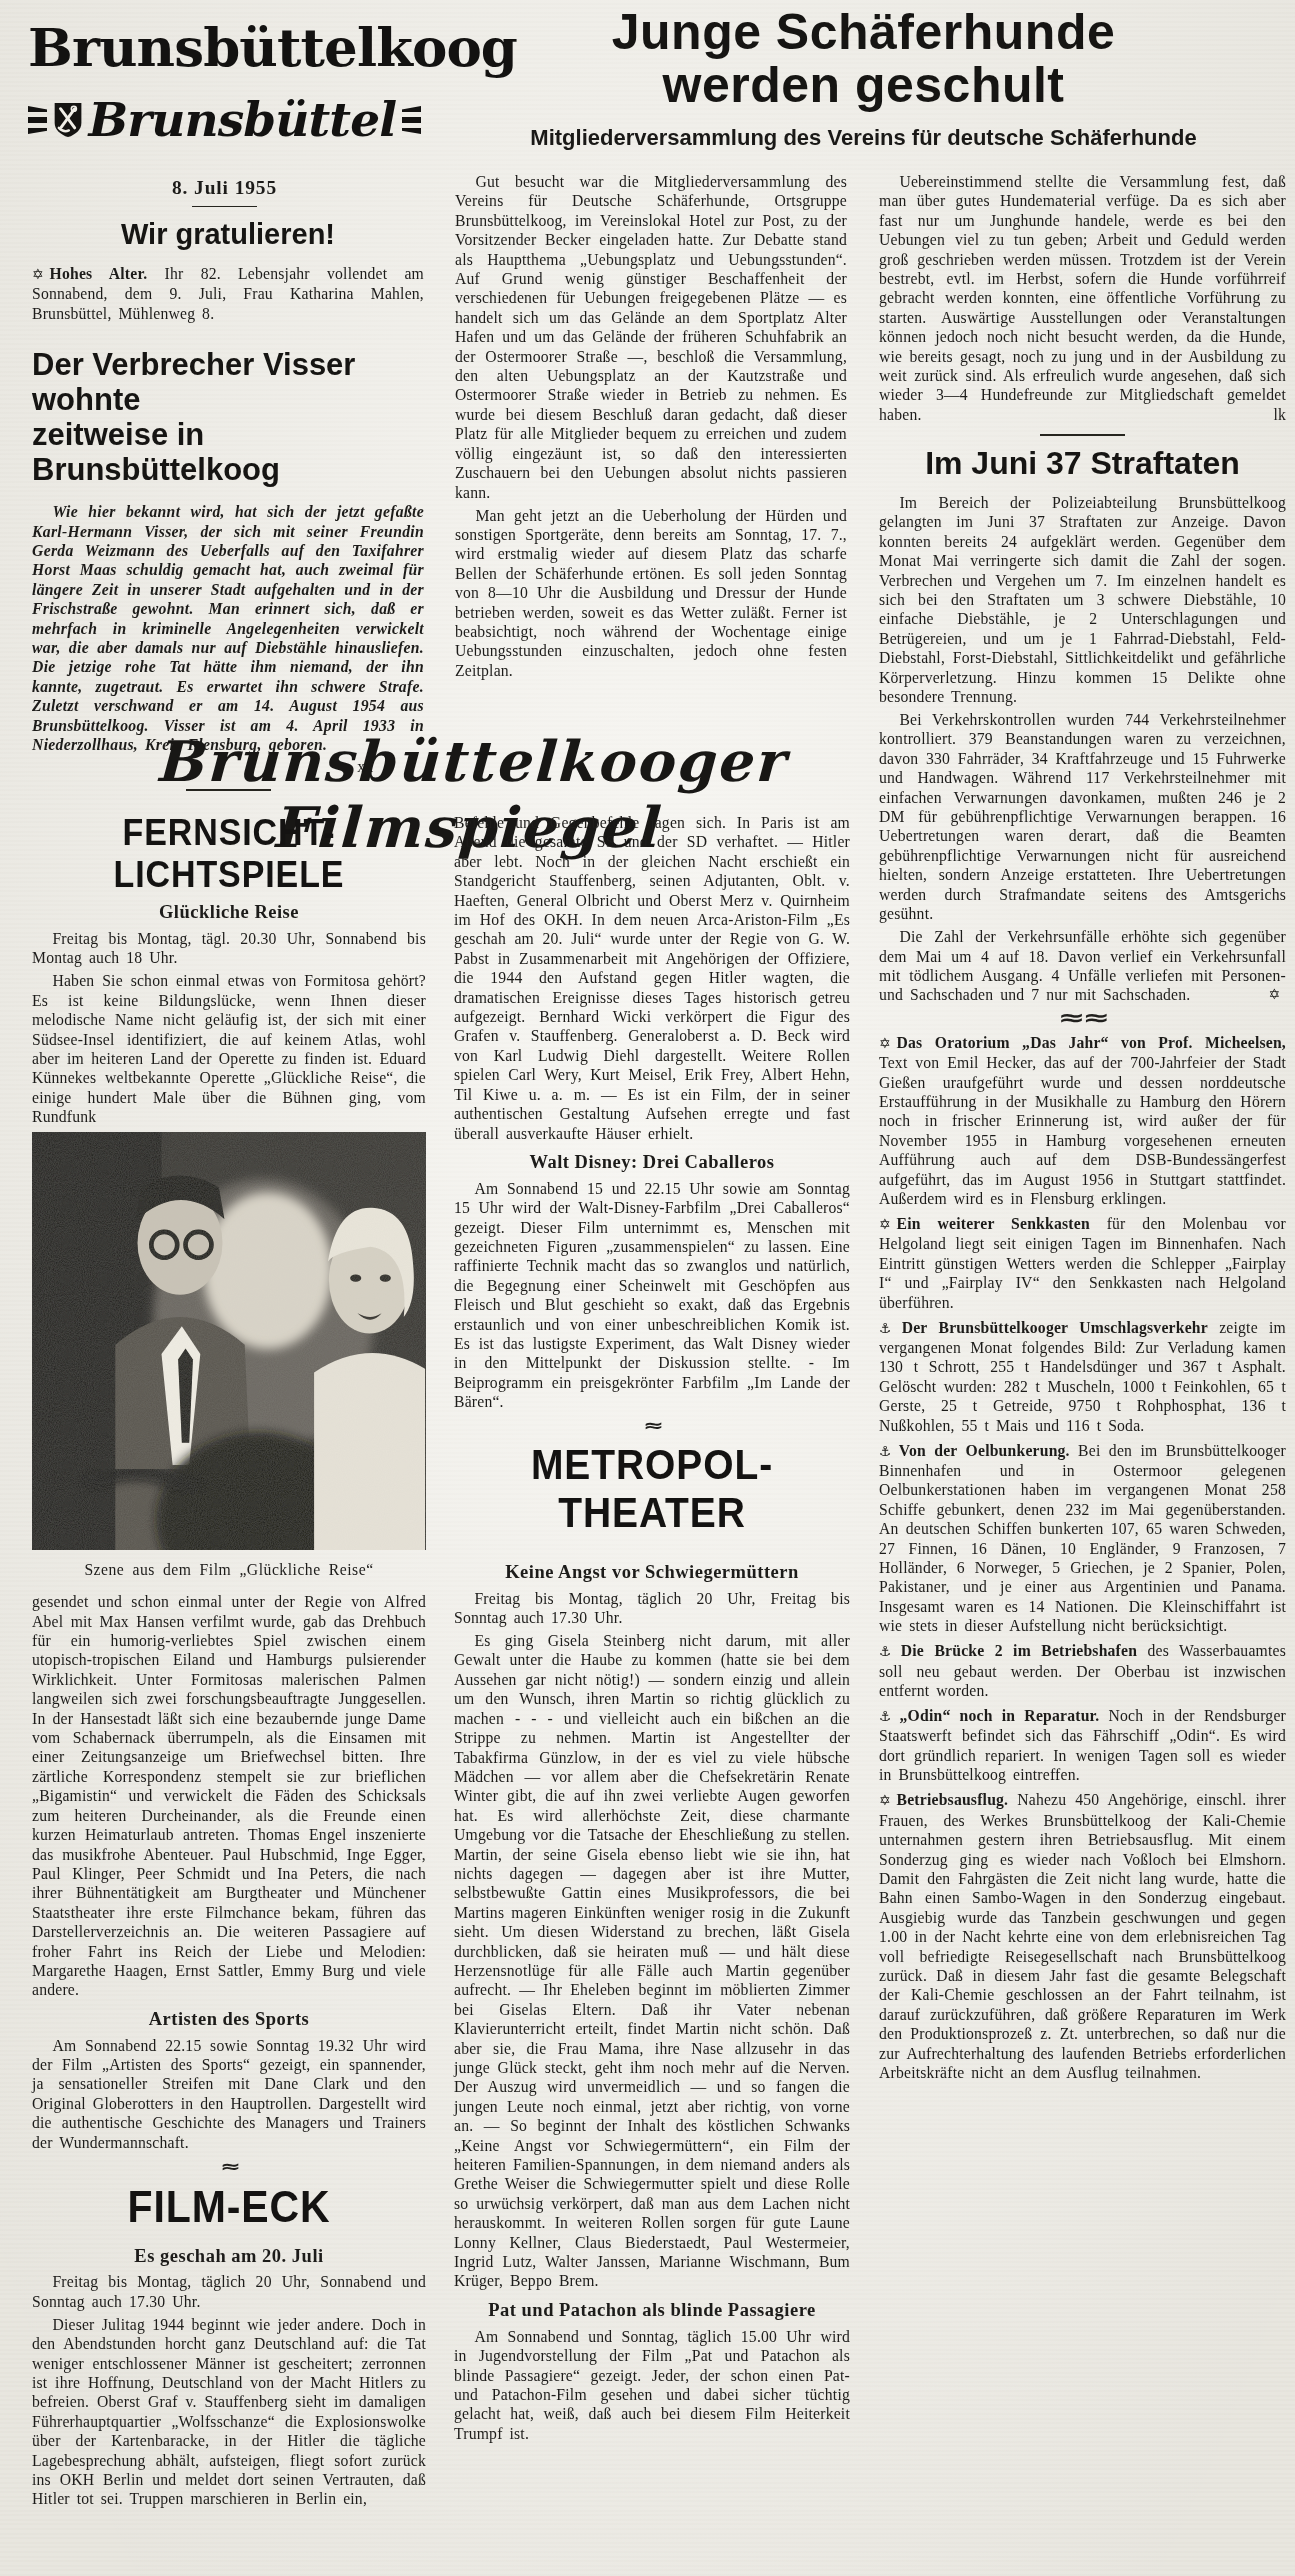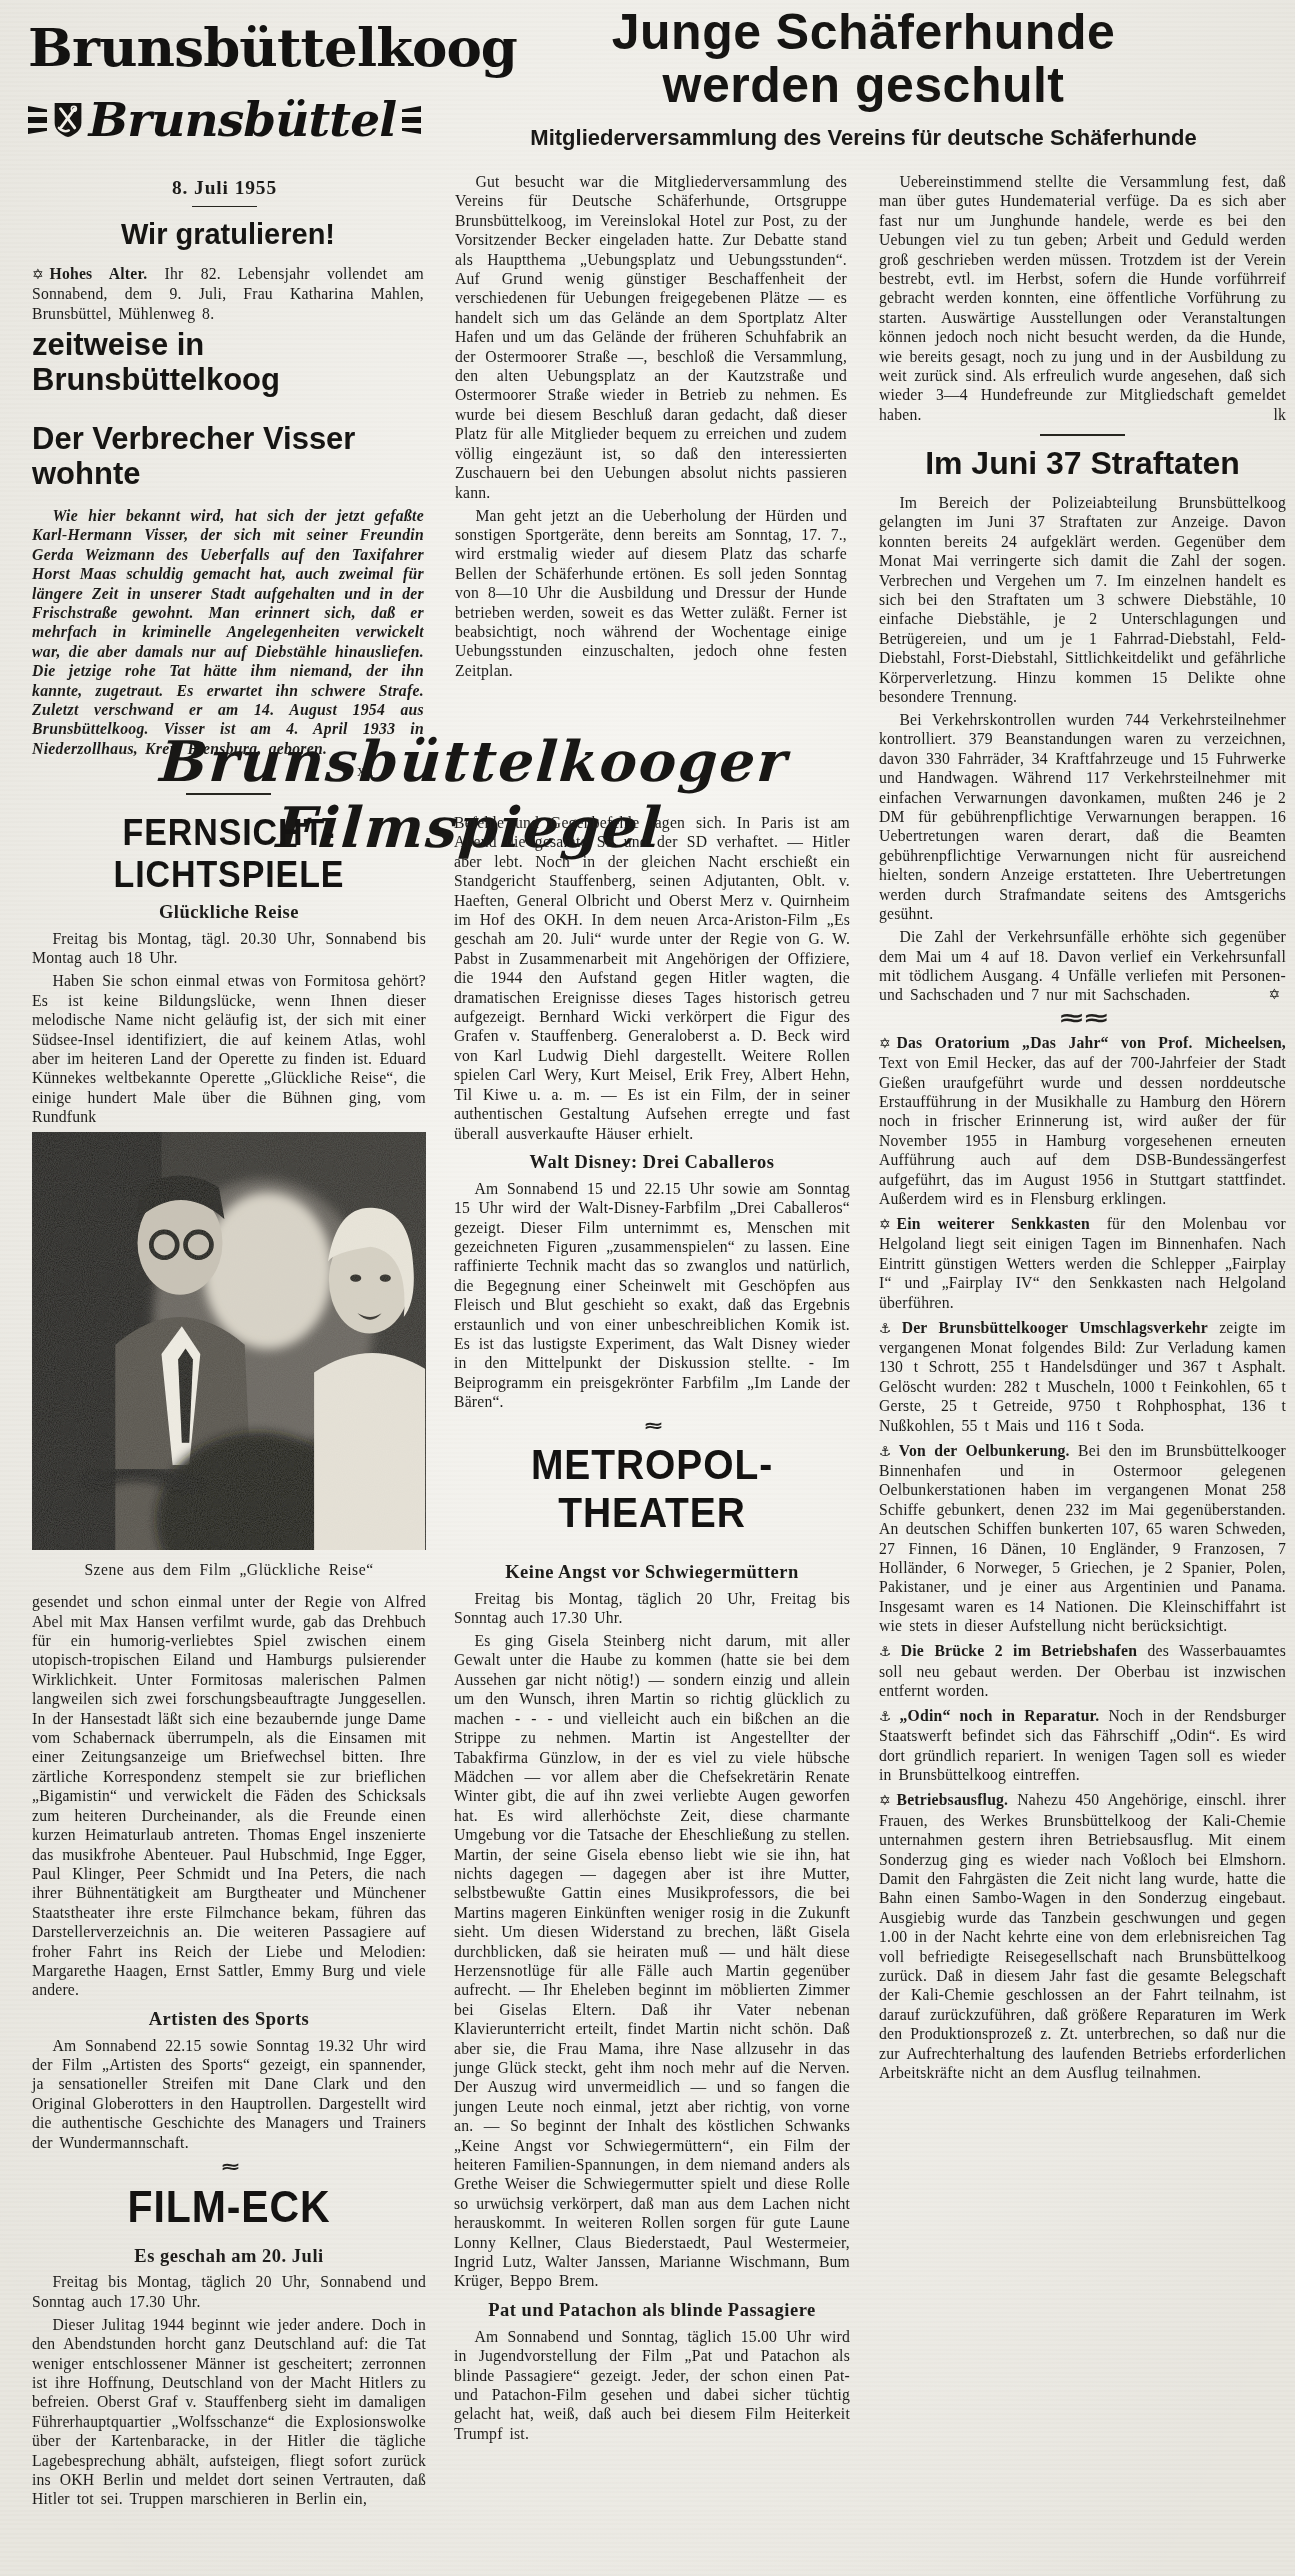--- a/index.html
+++ b/index.html
@@ -71,22 +71,22 @@
     <p class="body indent">Gut besucht war die Mitgliederversammlung des Vereins für Deutsche Schäferhunde, Ortsgruppe Brunsbüttelkoog, im Vereinslokal Hotel zur Post, zu der Vorsitzender Becker eingeladen hatte. Zur Debatte stand als Hauptthema „Uebungsplatz und Uebungsstunden“. Auf Grund wenig günstiger Beschaffenheit der verschiedenen für Uebungen freigegebenen Plätze — es handelt sich um das Gelände an dem Sportplatz Alter Hafen und um das Gelände der früheren Schuhfabrik an der Ostermoorer Straße —, beschloß die Versammlung, den alten Uebungsplatz an der Kautzstraße und Ostermoorer Straße wieder in Betrieb zu nehmen. Es wurde bei diesem Beschluß daran gedacht, daß dieser Platz für alle Mitglieder bequem zu erreichen und zudem völlig eingezäunt ist, so daß den interessierten Zuschauern bei den Uebungen absolut nichts passieren kann.</p>
     <p class="body indent">Man geht jetzt an die Ueberholung der Hürden und sonstigen Sportgeräte, denn bereits am Sonntag, 17. 7., wird erstmalig wieder auf diesem Platz das scharfe Bellen der Schäferhunde ertönen. Es soll jeden Sonntag von 8—10 Uhr die Ausbildung und Dressur der Hunde betrieben werden, soweit es das Wetter zuläßt. Ferner ist beabsichtigt, noch während der Wochentage einige Uebungsstunden einzuschalten, jedoch ohne festen Zeitplan.</p>
   </section>
 
   <section class="abs" style="left:32px;top:218px;width:392px;">
     <h3 class="head-md center">Wir gratulieren!</h3>
     <p class="body" style="margin-top:13px;">
       <span class="dingbat">✡</span><span class="lead-in">Hohes Alter.</span>
       <span>Ihr 82. Lebensjahr vollendet am Sonnabend, dem 9. Juli, Frau Katharina Mahlen, Brunsbüttel, Mühlenweg 8.</span>
     </p>
+    <h3 class="head-lg" style="margin-top:24px;">Der Verbrecher Visser wohnte</h3>
     <h3 class="head-lg">zeitweise in Brunsbüttelkoog</h3>
-    <h3 class="head-lg" style="margin-top:24px;">Der Verbrecher Visser wohnte</h3>
     <p class="body bold indent" style="margin-top:15px;">Wie hier bekannt wird, hat sich der jetzt gefaßte Karl-Hermann Visser, der sich mit seiner Freundin Gerda Weizmann des Ueberfalls auf den Taxifahrer Horst Maas schuldig gemacht hat, auch zweimal für längere Zeit in unserer Stadt aufgehalten und in der Frischstraße gewohnt. Man erinnert sich, daß er mehrfach in kriminelle Angelegenheiten verwickelt war, die aber damals nur auf Diebstähle hinausliefen. Die jetzige rohe Tat hätte ihm niemand, der ihn kannte, zugetraut. Es erwartet ihn schwere Strafe. Zuletzt verschwand er am 14. August 1954 aus Brunsbüttelkoog. Visser ist am 4. April 1933 in Niederzollhaus, Kreis Flensburg, geboren.</p>
     <div class="sig">xu</div>
     <hr class="rule-short" style="margin-top:13px;">
   </section>
 
   <section class="abs" style="left:879px;top:172px;width:407px;">
     <p class="body indent"><span>Uebereinstimmend stellte die Versammlung fest, daß man über gutes Hundematerial verfüge. Da es sich aber fast nur um Junghunde handele, werde es bei den Uebungen viel zu tun geben; Arbeit und Geduld werden groß geschrieben werden müssen. Trotzdem ist der Verein bestrebt, evtl. im Herbst, sofern die Hunde vorführreif gebracht werden konnten, eine öffentliche Vorführung zu starten. Auswärtige Ausstellungen oder Veranstaltungen können jedoch noch nicht besucht werden, da die Hunde, wie bereits gesagt, noch zu jung und in der Ausbildung zu weit zurück sind. Als erfreulich wurde angesehen, daß sich wieder 3—4 Hundefreunde zur Mitgliedschaft gemeldet haben.</span><span class="sig-inline">lk</span></p>
     <hr class="rule-short">
     <h3 class="head-md center" style="font-size:32px;margin:9.3px 0 11px 0;">Im Juni 37 Straftaten</h3>
     <p class="body indent">Im Bereich der Polizeiabteilung Brunsbüttelkoog gelangten im Juni 37 Straftaten zur Anzeige. Davon konnten bereits 24 aufgeklärt werden. Gegenüber dem Monat Mai verringerte sich damit die Zahl der sogen. Verbrechen und Vergehen um 7. Im einzelnen handelt es sich bei den Straftaten um 3 schwere Diebstähle, 10 einfache Diebstähle, je 2 Unterschlagungen und Betrügereien, und um je 1 Fahrrad-Diebstahl, Feld-Diebstahl, Forst-Diebstahl, Sittlichkeitdelikt und gefährliche Körperverletzung. Hinzu kommen 15 Delikte ohne besondere Trennung.</p>

